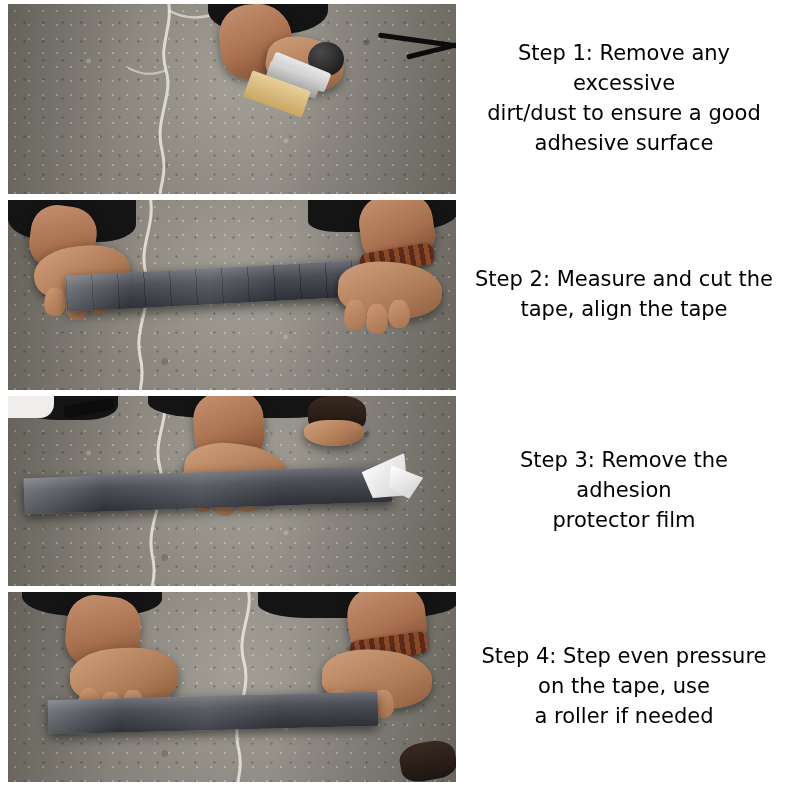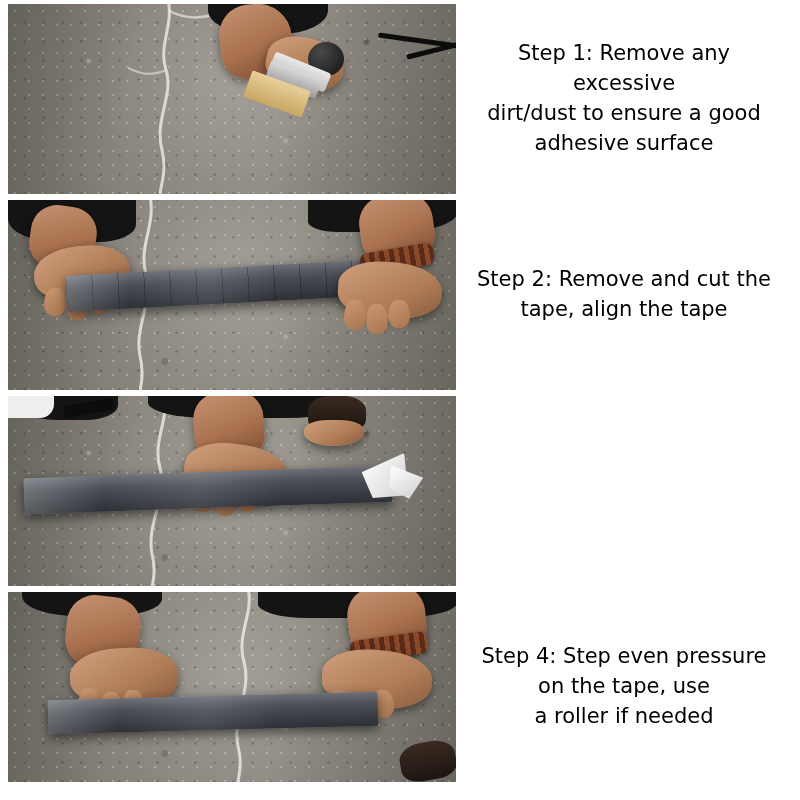--- a/index.html
+++ b/index.html
@@ -245,21 +245,21 @@
       </div>
 
       <div class="arm" style="left:352px; top:-6px; width:74px; height:70px; border-radius:28px; transform:rotate(-8deg);"></div>
       <div class="bracelet" style="left:352px; top:48px; width:74px; height:22px; transform:rotate(-10deg);"></div>
       <div class="hand" style="left:330px; top:62px; width:104px; height:56px; border-radius:44% 48% 44% 40%; transform:rotate(4deg);"></div>
       <div class="finger" style="left:336px; top:100px; width:22px; height:30px;"></div>
       <div class="finger" style="left:358px; top:104px; width:22px; height:30px;"></div>
       <div class="finger" style="left:380px; top:100px; width:22px; height:28px;"></div>
     </div>
     <div class="caption">
-      <div class="caption-text">Step 2: Remove and cut the
+      <div class="caption-text">Step 2: Measure and cut the
 tape, align the tape</div>
     </div>
   </div>
 
   <div class="step-row">
     <div class="photo">
       <div class="concrete"></div>
       <div class="speckle"></div>
       <div class="shade"></div>
 
@@ -283,20 +283,24 @@
       <div class="finger" style="left:184px; top:86px; width:22px; height:30px;"></div>
       <div class="finger" style="left:206px; top:90px; width:22px; height:30px;"></div>
       <div class="finger" style="left:228px; top:88px; width:22px; height:28px;"></div>
 
       <div class="tape" style="left:16px; top:76px; width:368px; height:36px; transform:rotate(-2deg); border-radius:2px;">
         <div class="tape-sheen"></div>
       </div>
 
       <div class="film" style="left:356px; top:62px; width:46px; height:42px; transform:rotate(-14deg); clip-path: polygon(0 20%, 100% 0, 86% 100%, 10% 86%);"></div>
       <div class="film" style="left:380px; top:72px; width:34px; height:30px; transform:rotate(10deg); clip-path: polygon(0 0, 100% 22%, 70% 100%, 6% 74%);"></div>
+    </div>
+    <div class="caption">
+      <div class="caption-text">Step 3: Remove the adhesion
+protector film</div>
     </div>
   </div>
 
   <div class="step-row">
     <div class="photo">
       <div class="concrete"></div>
       <div class="speckle"></div>
       <div class="shade"></div>
 
       <div class="crack" style="left:180px; top:-4px; width:130px; height:200px;">

